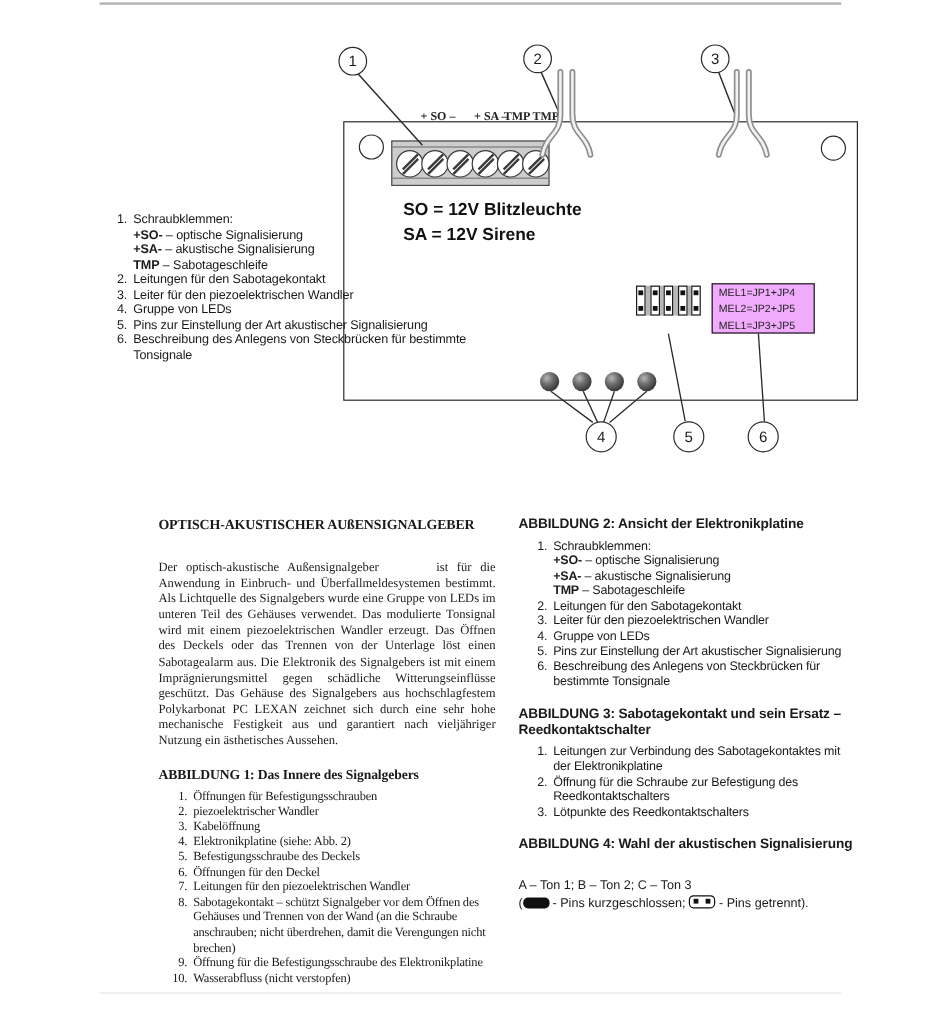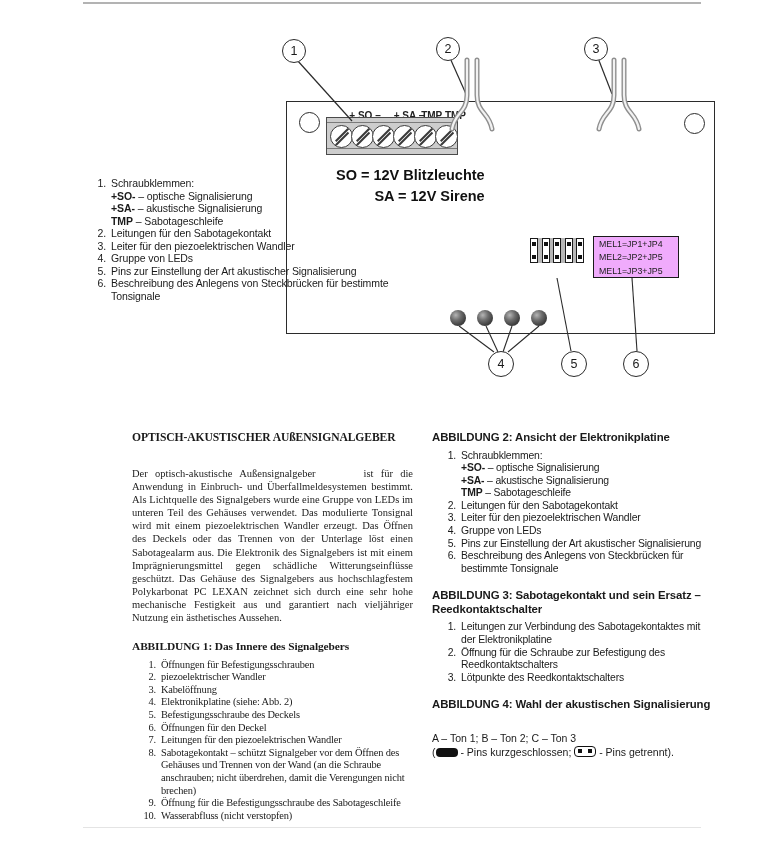--- a/index.html
+++ b/index.html
@@ -15,23 +15,23 @@
   .callout{width:22px;height:22px;border:1.3px solid #2b2b2b;border-radius:50%;background:#fff;
            display:flex;align-items:center;justify-content:center;font-size:12.5px;z-index:4;}
   .hole{width:19px;height:19px;border:1.4px solid #2b2b2b;border-radius:50%;background:#fff;z-index:2;}
   .tblock{left:326px;top:117px;width:130px;height:36px;background:#cdcdcd;border:1.2px solid #4a4a4a;z-index:2;}
   .tblock .rail-top{position:absolute;left:0;top:4px;width:100%;height:1px;background:#7a7a7a;}
   .tblock .rail-bottom{position:absolute;left:0;bottom:5px;width:100%;height:1px;background:#7a7a7a;}
   .screw{position:absolute;top:7px;width:21px;height:21px;border:1.4px solid #3a3a3a;border-radius:50%;background:#fff;overflow:hidden;}
   .screw::before,.screw::after{content:"";position:absolute;left:8%;width:84%;height:1.6px;background:#3a3a3a;}
   .screw::before{top:38%;transform:rotate(-45deg);}
   .screw::after{top:56%;transform:rotate(-45deg);}
-  .tlabels{left:326px;top:110px;width:136px;height:12px;z-index:2;font-size:10px;font-weight:bold;color:#222;}
+  .tlabels{left:326px;top:92px;width:136px;height:12px;z-index:2;font-size:10px;font-weight:bold;color:#222;font-family:Liberation Serif, serif;}
   .tlabels span{position:absolute;top:0;text-align:center;white-space:nowrap;}
-  .so-sa{left:336px;top:165px;z-index:2;font-size:14.5px;font-weight:bold;line-height:21px;color:#111;white-space:nowrap;text-align:right;}
+  .so-sa{left:336px;top:165px;z-index:2;font-size:14.5px;font-weight:bold;line-height:21px;color:#111;white-space:nowrap;}
   .jblock{left:530px;top:238px;width:54px;height:25px;background:#b7b7b7;display:flex;justify-content:space-between;z-index:2;}
   .jumper{width:8px;height:25px;background:#fff;border:1.1px solid #1a1a1a;box-sizing:border-box;position:relative;}
   .jumper i{position:absolute;left:50%;margin-left:-2px;width:4px;height:4px;background:#111;}
   .jumper i.t{top:3px;} .jumper i.b{bottom:3px;}
   .jlabels{left:529px;top:264px;width:56px;height:20px;display:flex;justify-content:space-between;z-index:2;}
   .jlabels span{writing-mode:vertical-rl;transform:rotate(180deg);font-size:7.5px;color:#333;line-height:10px;}
   .melbox{left:593px;top:236px;width:86px;height:42px;border:1.2px solid #1a1a1a;z-index:2;
           font-size:8.8px;line-height:13.4px;padding:1px 0 0 5px;box-sizing:border-box;color:#222;background:#f0abfc;}
   .led{width:16px;height:16px;border-radius:50%;z-index:2;
        background:radial-gradient(circle at 36% 32%, #b5b5b5 0%, #6e6e6e 35%, #3d3d3d 70%);}
@@ -253,21 +253,21 @@
         <div class="row">
         <span class="num">7.</span>
         <span class="txt">Leitungen für den piezoelektrischen Wandler</span>
       </div>
         <div class="row">
         <span class="num">8.</span>
         <span class="txt">Sabotagekontakt – schützt Signalgeber vor dem Öffnen des Gehäuses und Trennen von der Wand (an die Schraube anschrauben; nicht überdrehen, damit die Verengungen nicht brechen)</span>
       </div>
         <div class="row">
         <span class="num">9.</span>
-        <span class="txt">Öffnung für die Befestigungsschraube des Sabotageschleife</span>
+        <span class="txt">Öffnung für die Befestigungsschraube des Elektronikplatine</span>
       </div>
         <div class="row">
         <span class="num">10.</span>
         <span class="txt">Wasserabfluss (nicht verstopfen)</span>
       </div>
       </div>
   </div>
 
   <div class="abs col col-right">
     <div class="fig-title">ABBILDUNG 2: Ansicht der Elektronikplatine</div>

